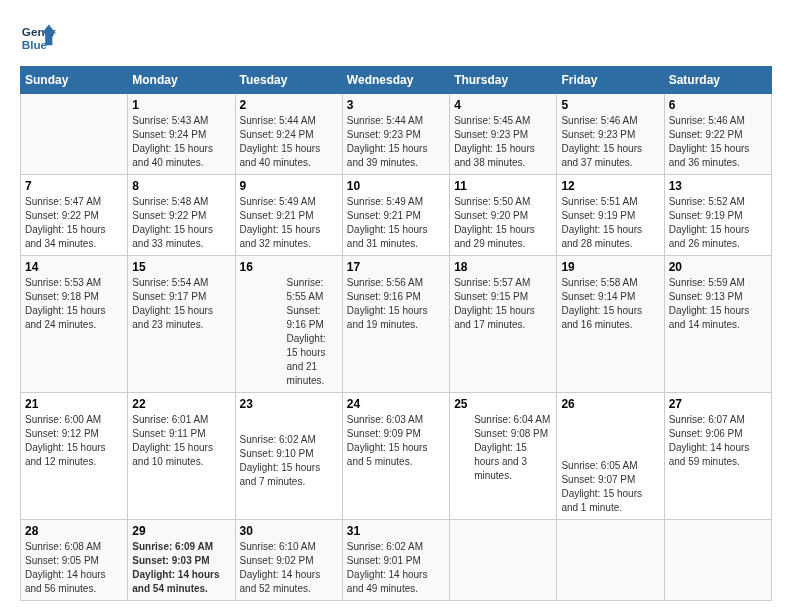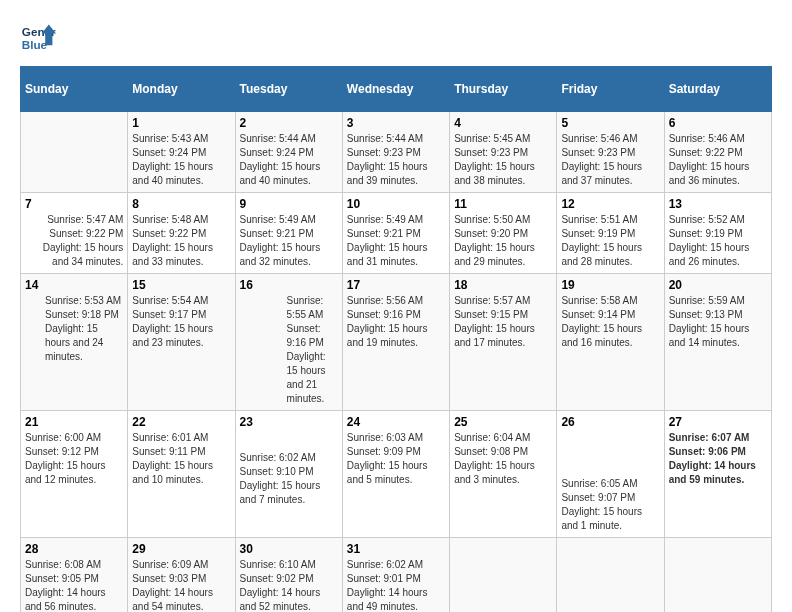--- a/index.html
+++ b/index.html
@@ -38,21 +38,21 @@
       color: #333;
     }
     table {
       width: 100%;
       border-collapse: collapse;
       font-size: 11px;
     }
     thead tr th {
       background-color: #2e6da4;
       color: #fff;
-      padding: 15px 4px;
+      padding: 6px 4px;
       text-align: left;
       font-size: 12px;
       border: 1px solid #2e6da4;
     }
     tbody tr td {
       border: 1px solid #ccc;
       vertical-align: top;
       padding: 4px;
       width: calc(100% / 7);
       min-height: 80px;
@@ -142,21 +142,21 @@
         <td>
           <div class="day-number">6</div>
           <div class="day-detail" style="white-space: pre-line;">Sunrise: 5:46 AM
 Sunset: 9:22 PM
 Daylight: 15 hours and 36 minutes.</div>
         </td>
       </tr>
       <tr>
         <td>
           <div class="day-number">7</div>
-          <div class="day-detail" style="white-space: pre-line; text-align: right;">Sunrise: 5:47 AM
+          <div class="day-detail" style="white-space: pre-line;">Sunrise: 5:47 AM
 Sunset: 9:22 PM
 Daylight: 15 hours and 34 minutes.</div>
         </td>
         <td>
           <div class="day-number">8</div>
           <div class="day-detail" style="white-space: pre-line;">Sunrise: 5:48 AM
 Sunset: 9:22 PM
 Daylight: 15 hours and 33 minutes.</div>
         </td>
         <td>
@@ -186,21 +186,21 @@
         <td>
           <div class="day-number">13</div>
           <div class="day-detail" style="white-space: pre-line;">Sunrise: 5:52 AM
 Sunset: 9:19 PM
 Daylight: 15 hours and 26 minutes.</div>
         </td>
       </tr>
       <tr>
         <td>
           <div class="day-number">14</div>
-          <div class="day-detail" style="white-space: pre-line; margin-left: 20px;">Sunrise: 5:53 AM
+          <div class="day-detail" style="white-space: pre-line;">Sunrise: 5:53 AM
 Sunset: 9:18 PM
 Daylight: 15 hours and 24 minutes.</div>
         </td>
         <td>
           <div class="day-number">15</div>
           <div class="day-detail" style="white-space: pre-line;">Sunrise: 5:54 AM
 Sunset: 9:17 PM
 Daylight: 15 hours and 23 minutes.</div>
         </td>
         <td>
@@ -254,47 +254,47 @@
 Daylight: 15 hours and 7 minutes.</div>
         </td>
         <td>
           <div class="day-number">24</div>
           <div class="day-detail" style="white-space: pre-line;">Sunrise: 6:03 AM
 Sunset: 9:09 PM
 Daylight: 15 hours and 5 minutes.</div>
         </td>
         <td>
           <div class="day-number">25</div>
-          <div class="day-detail" style="white-space: pre-line;">Sunrise: 6:04 AM
+          <div class="day-detail" style="white-space: pre-line; margin-left: 20px;">Sunrise: 6:04 AM
 Sunset: 9:08 PM
 Daylight: 15 hours and 3 minutes.</div>
         </td>
         <td>
           <div class="day-number">26</div>
           <div class="day-detail" style="white-space: pre-line; margin-top: 48px;">Sunrise: 6:05 AM
 Sunset: 9:07 PM
 Daylight: 15 hours and 1 minute.</div>
         </td>
         <td>
           <div class="day-number">27</div>
-          <div class="day-detail" style="white-space: pre-line; font-weight: bold;">Sunrise: 6:07 AM
+          <div class="day-detail" style="white-space: pre-line;">Sunrise: 6:07 AM
 Sunset: 9:06 PM
 Daylight: 14 hours and 59 minutes.</div>
         </td>
       </tr>
       <tr>
         <td>
           <div class="day-number">28</div>
           <div class="day-detail" style="white-space: pre-line;">Sunrise: 6:08 AM
 Sunset: 9:05 PM
 Daylight: 14 hours and 56 minutes.</div>
         </td>
         <td>
           <div class="day-number">29</div>
-          <div class="day-detail" style="white-space: pre-line;">Sunrise: 6:09 AM
+          <div class="day-detail" style="white-space: pre-line; font-weight: bold;">Sunrise: 6:09 AM
 Sunset: 9:03 PM
 Daylight: 14 hours and 54 minutes.</div>
         </td>
         <td>
           <div class="day-number">30</div>
           <div class="day-detail" style="white-space: pre-line;">Sunrise: 6:10 AM
 Sunset: 9:02 PM
 Daylight: 14 hours and 52 minutes.</div>
         </td>
         <td>

